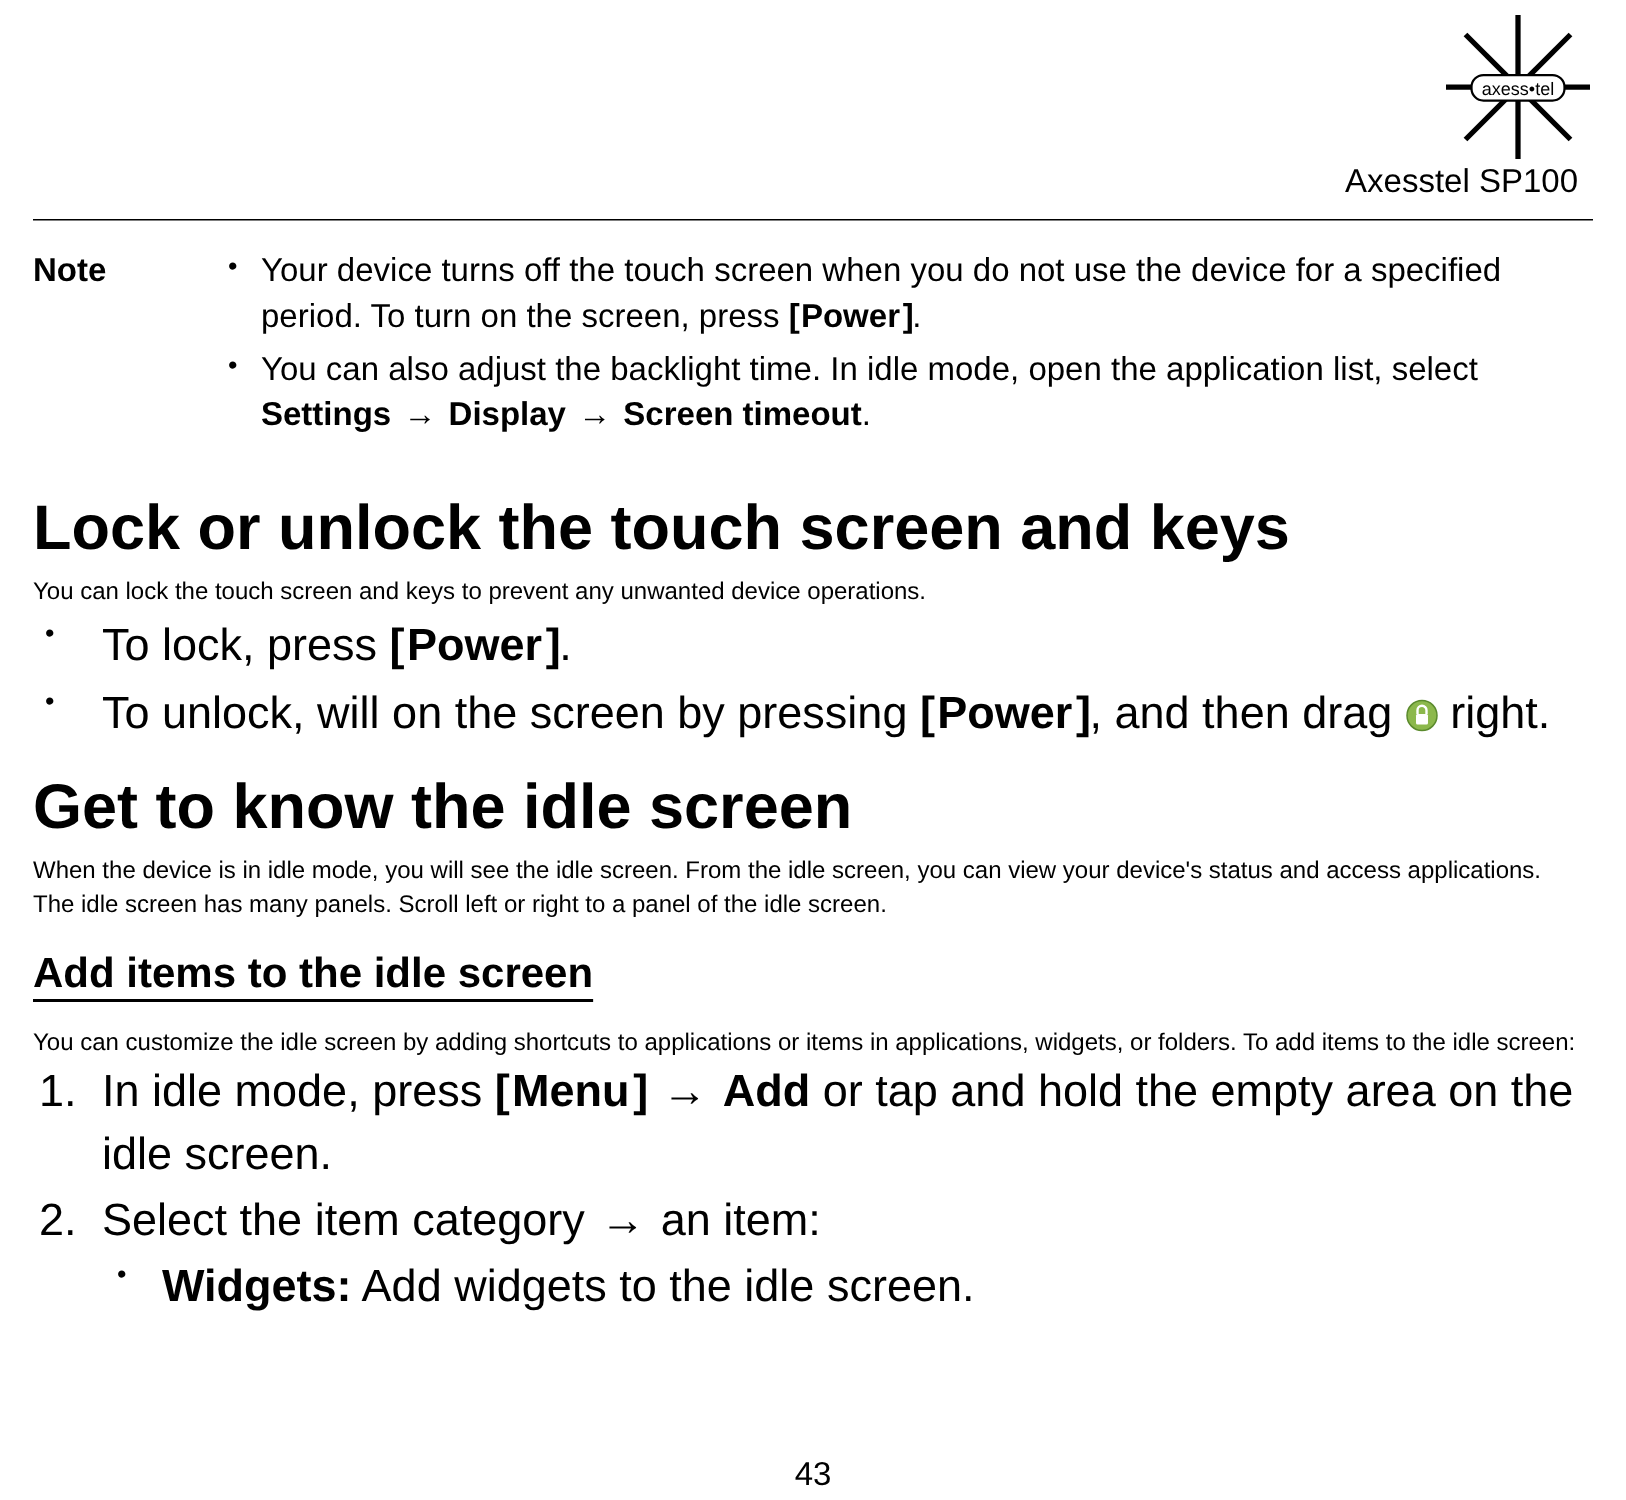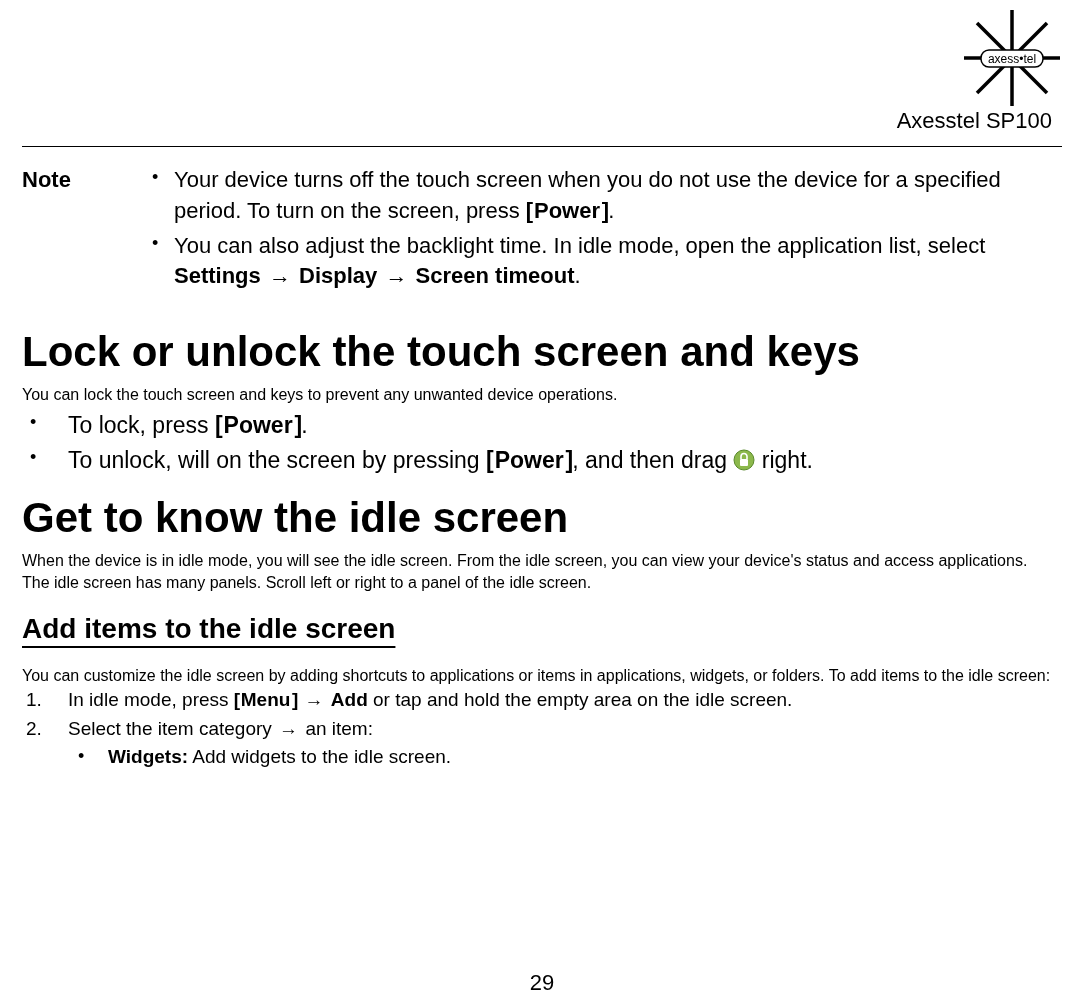--- a/index.html
+++ b/index.html
@@ -77,21 +77,21 @@
       margin-top: 16px;
       margin-bottom: 8px;
       line-height: 1.15;
     }
     .body-text {
       font-size: 16px;
       line-height: 1.4;
     }
     ul.body-list {
       list-style: none;
-      font-size: 23px;
+      font-size: 30px;
       line-height: 1.45;
       margin-top: 2px;
     }
     ul.body-list > li {
       position: relative;
       padding-left: 46px;
       margin-bottom: 2px;
     }
     ul.body-list > li::before {
       content: "•";
@@ -110,21 +110,21 @@
       font-size: 28px;
       font-weight: bold;
       text-decoration: underline;
       text-underline-offset: 8px;
       text-decoration-thickness: 1.5px;
       margin-top: 18px;
       padding-bottom: 10px;
       margin-bottom: 10px;
     }
     ol.body-ol {
-      font-size: 19px;
+      font-size: 30px;
       line-height: 1.4;
       list-style: none;
       counter-reset: item;
     }
     ol.body-ol > li {
       counter-increment: item;
       padding-left: 46px;
       position: relative;
       margin-bottom: 2px;
     }
@@ -229,13 +229,13 @@
   <li>
     <span>Select the item category </span><span class="arrow">→</span><span> an item:</span>
     <ul class="nested-list">
       <li>
         <span class="bold">Widgets:</span><span> Add widgets to the idle screen.</span>
       </li>
     </ul>
   </li>
 </ol>
 
-<div class="page-number">29</div>
+<div class="page-number">43</div>
 
 </body></html>

